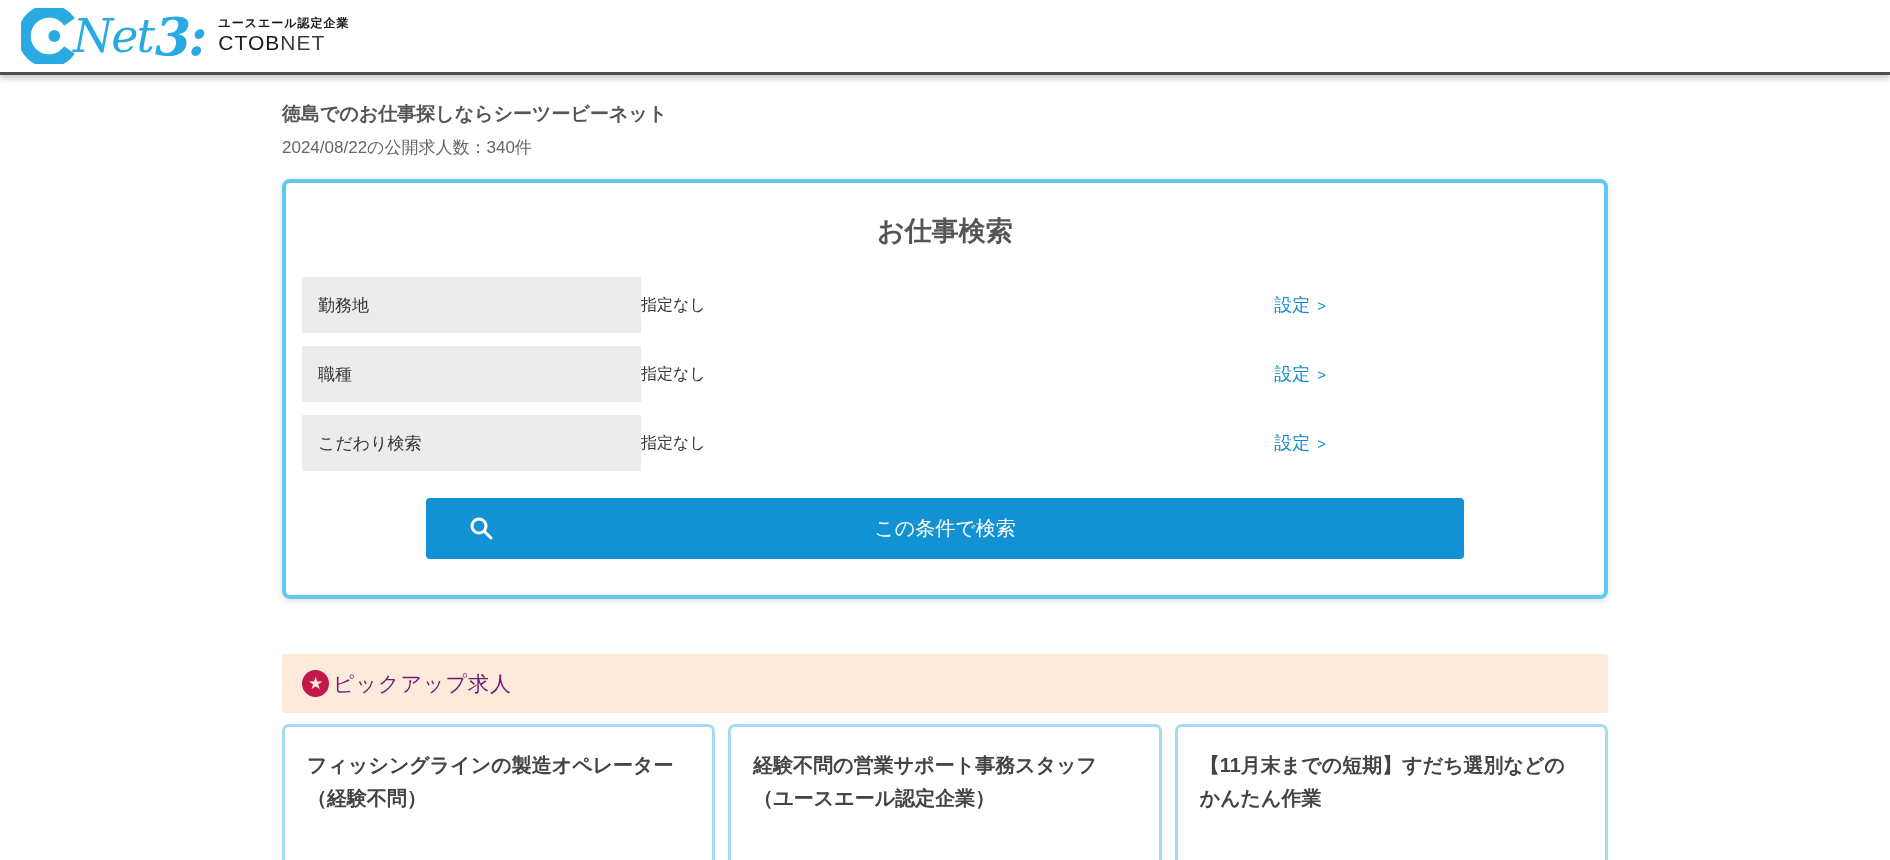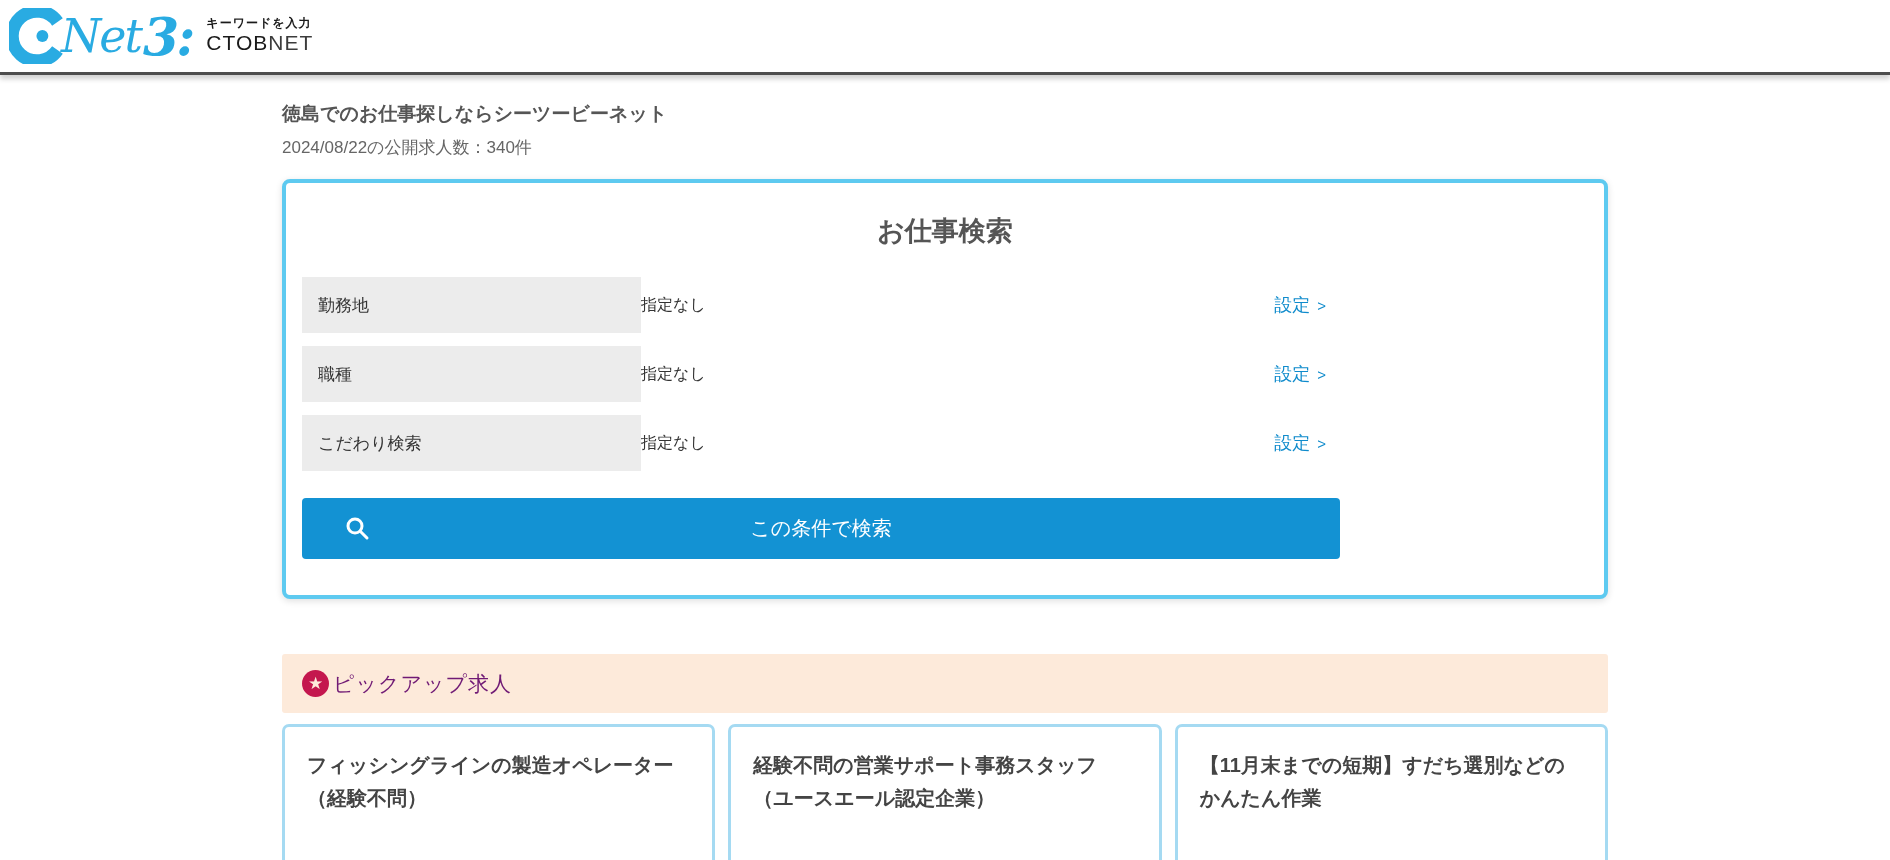--- a/index.html
+++ b/index.html
@@ -6,21 +6,21 @@
   html, body { background: #ffffff; }
   body {
     width: 1890px; height: 860px; overflow: hidden;
     font-family: "Liberation Sans", "DejaVu Sans", sans-serif;
     color: #333;
   }
 
   
   .header {
     height: 75px; display: flex; align-items: center;
-    padding-left: 9px; background: #fff;
+    padding-left: 21px; background: #fff;
     border-bottom: 3px solid #4e4e4e;
     box-shadow: 0 4px 5px rgba(0,0,0,0.18);
     position: relative; z-index: 5;
   }
   .logo { display: flex; align-items: center; cursor: pointer; }
   .logo-c { width: 56px; height: 56px; display: block; }
   .logo-net {
     font-family: "DejaVu Serif", "Liberation Serif", serif;
     font-style: italic; font-size: 46px; color: #29abe2;
     margin-left: -4px; letter-spacing: -2px;
@@ -68,21 +68,21 @@
     font-size: 17px; color: #333;
   }
   .filter-value { flex: 1; font-size: 16px; color: #333; }
   .filter-action {
     margin-right: 262px; font-size: 18px; color: #0f8bcc;
     text-decoration: none; display: flex; align-items: center; gap: 7px;
     cursor: pointer; white-space: nowrap;
   }
   .filter-action .chev { font-size: 15px; color: #0f8bcc; }
 
-  .submit-wrap { margin-top: 27px; display: flex; justify-content: flex-start; }
+  .submit-wrap { margin-top: 27px; display: flex; justify-content: center; }
   .search-btn {
     position: relative; width: 1038px; height: 61px;
     background: #1392d3; color: #fff; border: none; border-radius: 4px;
     font-size: 20px; font-family: inherit; cursor: pointer;
     display: flex; align-items: center; justify-content: center;
   }
   .search-btn .mag { position: absolute; left: 42px; top: 17px; }
 
   
   .pickup {
@@ -109,21 +109,21 @@
 
 <header class="header">
   <a class="logo">
     <svg class="logo-c" viewBox="0 0 52 52">
       <path d="M45 13 A23 23 0 1 0 45 39" stroke="#29abe2" stroke-width="12" fill="none" stroke-linecap="butt"></path>
       <circle cx="31" cy="26" r="5.5" fill="#29abe2"></circle>
     </svg>
     <span class="logo-net">Net</span>
     <span class="logo-three">3:</span>
     <span class="logo-text">
-      <div class="logo-kana">キーワードを入力</div>
+      <div class="logo-kana">ユースエール認定企業</div>
       <div class="logo-latin"><span class="b">CTOB</span><span class="l">NET</span></div>
     </span>
   </a>
 </header>
 
 <main class="container">
 
   <section class="intro">
     <h1 class="intro-title">徳島でのお仕事探しならシーツービーネット</h1>
     <p class="intro-sub">2024/08/22の公開求人数：340件</p>

